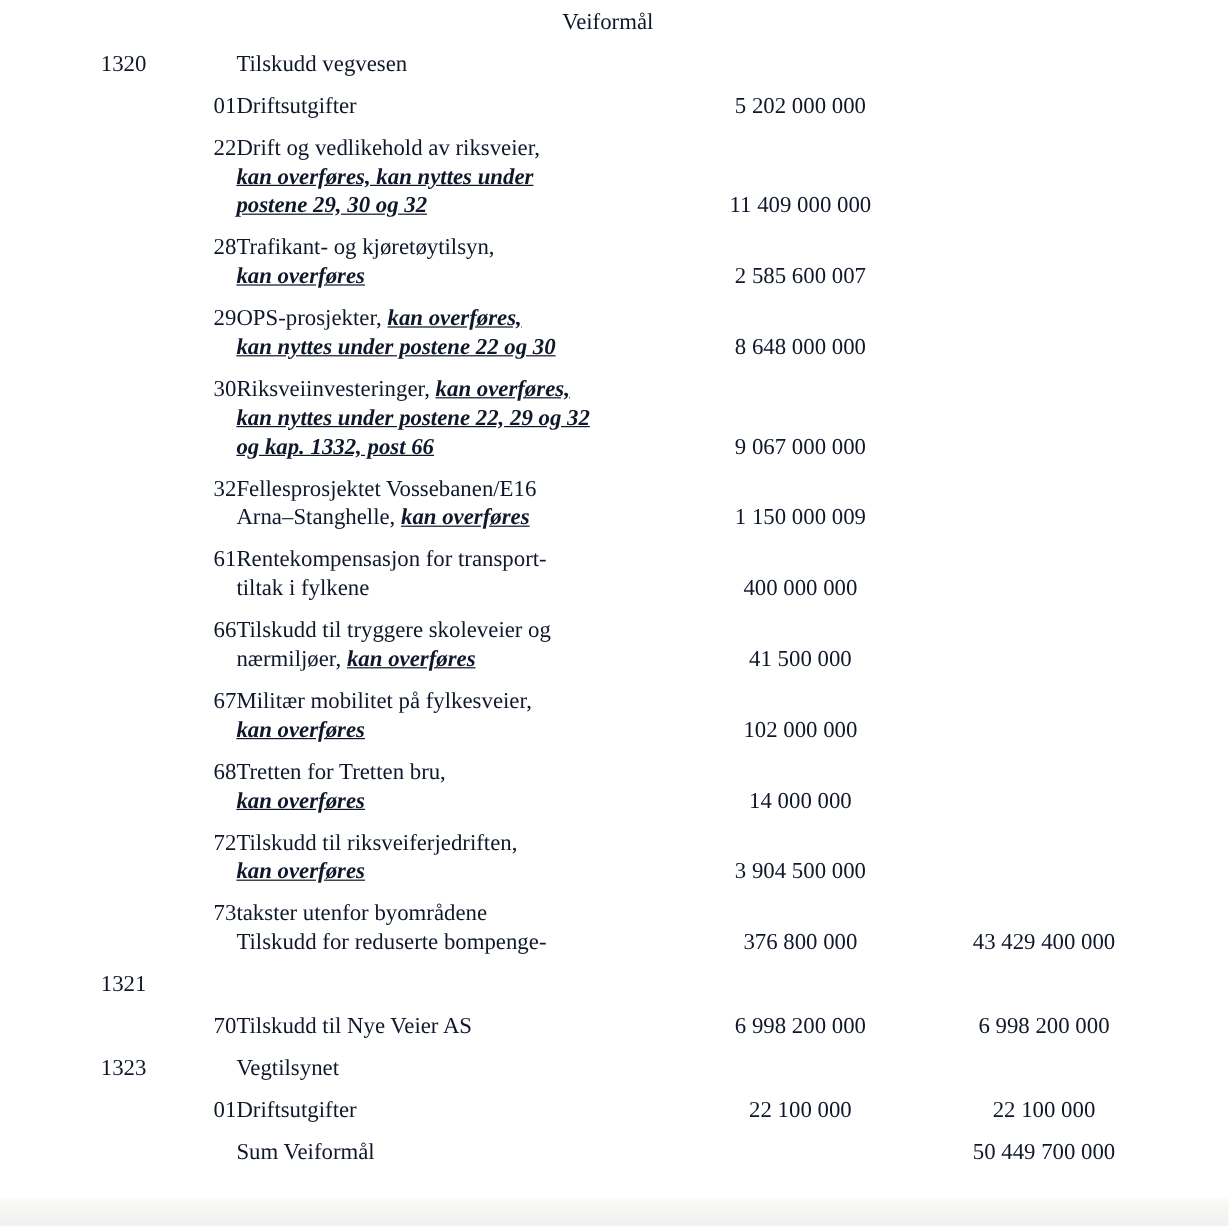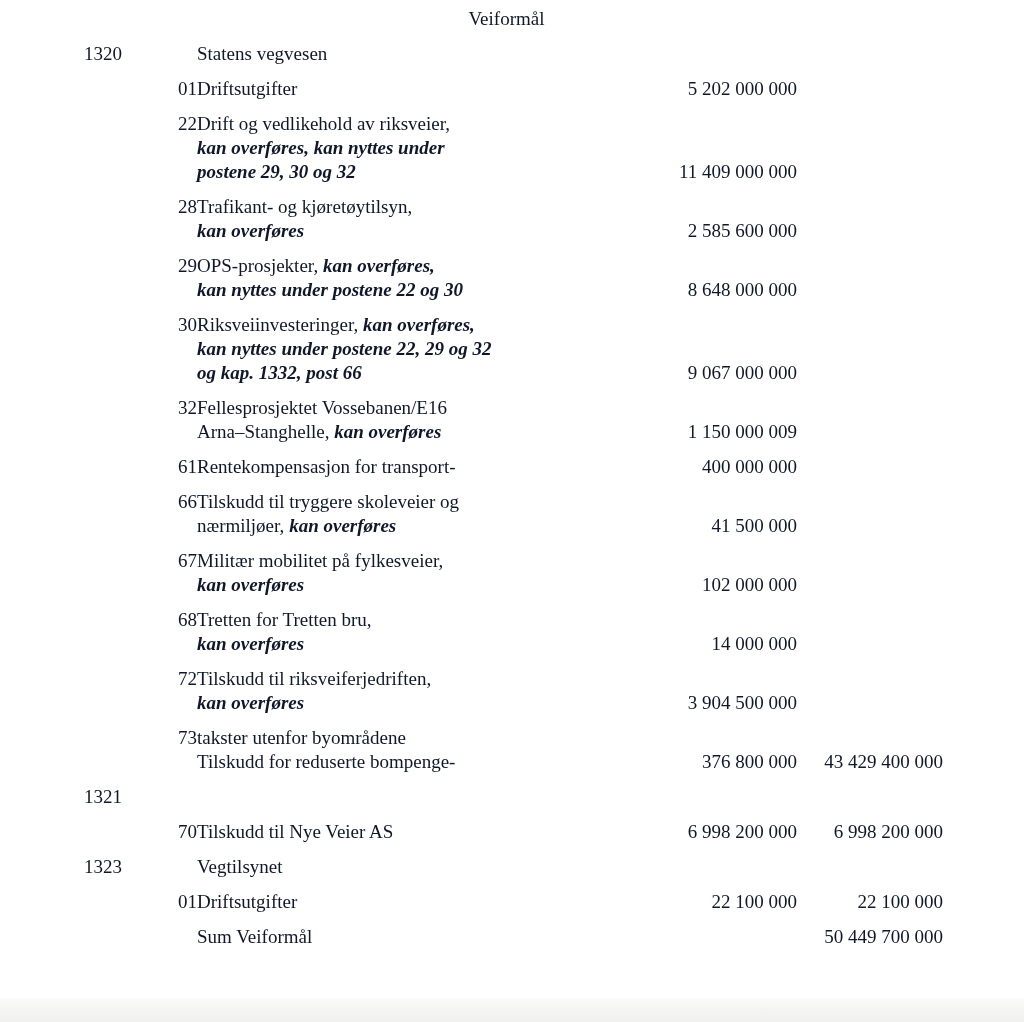--- a/index.html
+++ b/index.html
@@ -31,27 +31,28 @@
     margin-bottom: 11px;
   }
   .cell {
     font-size: 19px;
     line-height: 24px;
   }
   .cell.chapter { text-align: center; }
   .cell.post { text-align: right; }
   .cell.desc .line { white-space: nowrap; }
   .cell.amount {
-    text-align: right;
+    text-align: center;
     align-self: end;
     white-space: nowrap;
   }
   .kursiv {
     font-style: italic;
     font-weight: bold;
+    text-decoration: underline;
   }
   .footer-band {
     position: absolute;
     left: 0;
     top: 998px;
     width: 1024px;
     height: 24px;
     background: linear-gradient(180deg, #fbfbfa 0%, #f5f5f3 40%, #f0f0ee 100%);
     border-top: 1px solid #fafaf8;
   }
@@ -60,21 +61,21 @@
 <body>
 
 <div class="page">
   <div class="content">
     <div class="doc-title">Veiformål</div>
     <div id="table-body">
   <div class="row">
     <div class="cell chapter">1320</div>
     <div class="cell post"></div>
     <div class="cell desc">
-            <div class="line"><span>Statens vegvesen</span></div>
+            <div class="line"><span>Tilskudd vegvesen</span></div>
           </div>
     <div class="cell amount a1"></div>
     <div class="cell amount a2"></div>
   </div>
 
   <div class="row">
     <div class="cell chapter"></div>
     <div class="cell post">01</div>
     <div class="cell desc">
             <div class="line"><span>Driftsutgifter</span></div>
@@ -95,21 +96,21 @@
     <div class="cell amount a2"></div>
   </div>
 
   <div class="row">
     <div class="cell chapter"></div>
     <div class="cell post">28</div>
     <div class="cell desc">
             <div class="line"><span>Trafikant- og kjøretøytilsyn,</span></div>
             <div class="line"><span class="kursiv">kan overføres</span></div>
           </div>
-    <div class="cell amount a1">2 585 600 000</div>
+    <div class="cell amount a1">2 585 600 007</div>
     <div class="cell amount a2"></div>
   </div>
 
   <div class="row">
     <div class="cell chapter"></div>
     <div class="cell post">29</div>
     <div class="cell desc">
             <div class="line"><span>OPS-prosjekter, </span><span class="kursiv">kan overføres,</span></div>
             <div class="line"><span class="kursiv">kan nyttes under postene 22 og 30</span></div>
           </div>
@@ -138,20 +139,21 @@
           </div>
     <div class="cell amount a1">1 150 000 009</div>
     <div class="cell amount a2"></div>
   </div>
 
   <div class="row">
     <div class="cell chapter"></div>
     <div class="cell post">61</div>
     <div class="cell desc">
             <div class="line"><span>Rentekompensasjon for transport-</span></div>
+            <div class="line"><span>tiltak i fylkene</span></div>
           </div>
     <div class="cell amount a1">400 000 000</div>
     <div class="cell amount a2"></div>
   </div>
 
   <div class="row">
     <div class="cell chapter"></div>
     <div class="cell post">66</div>
     <div class="cell desc">
             <div class="line"><span>Tilskudd til tryggere skoleveier og</span></div>

